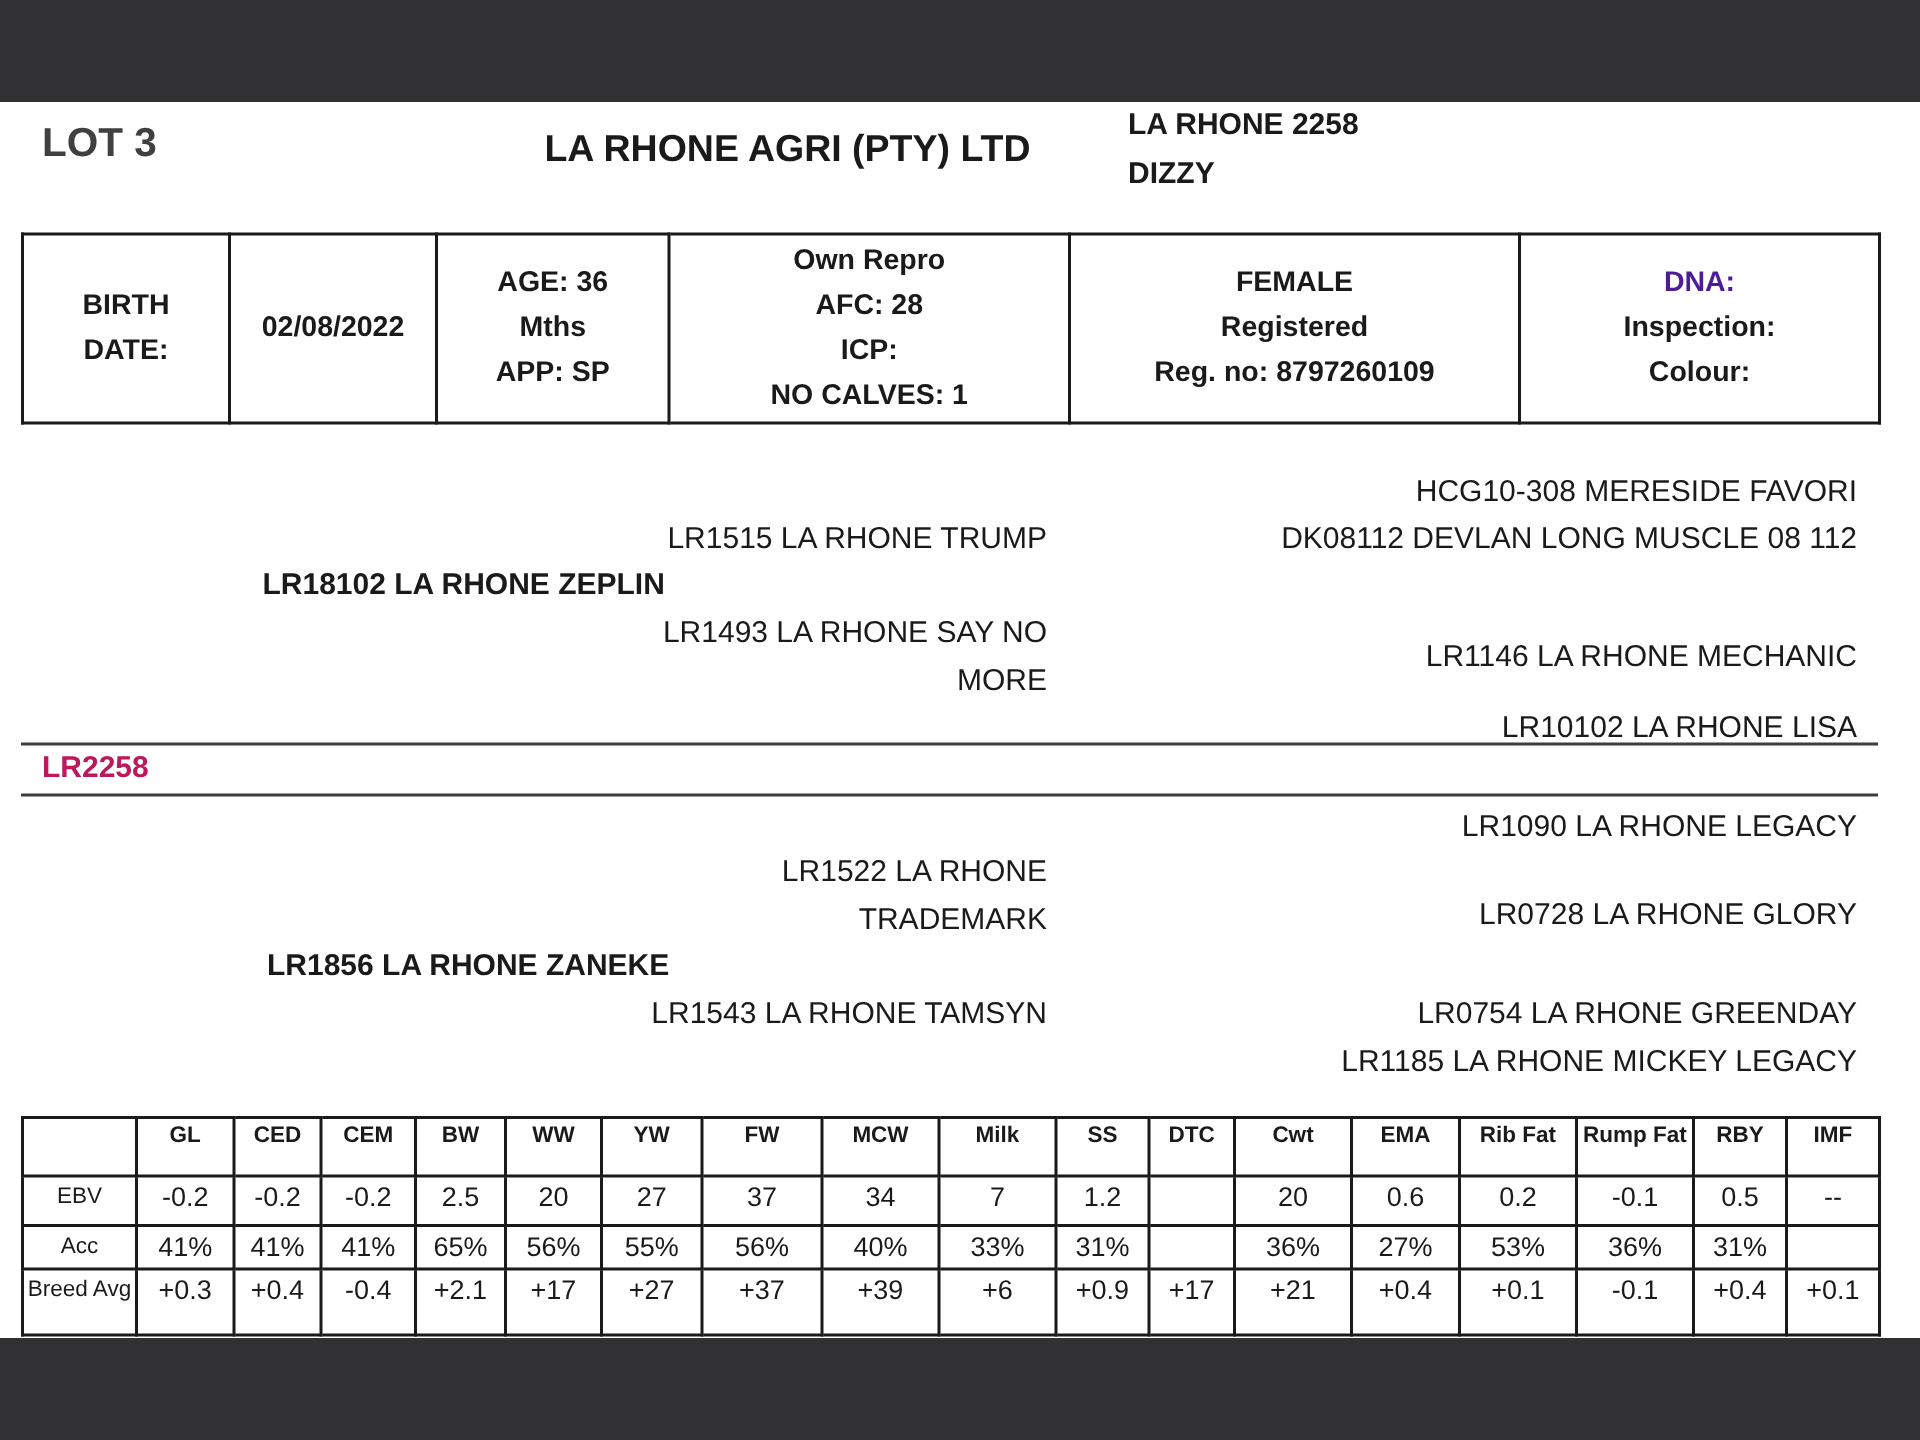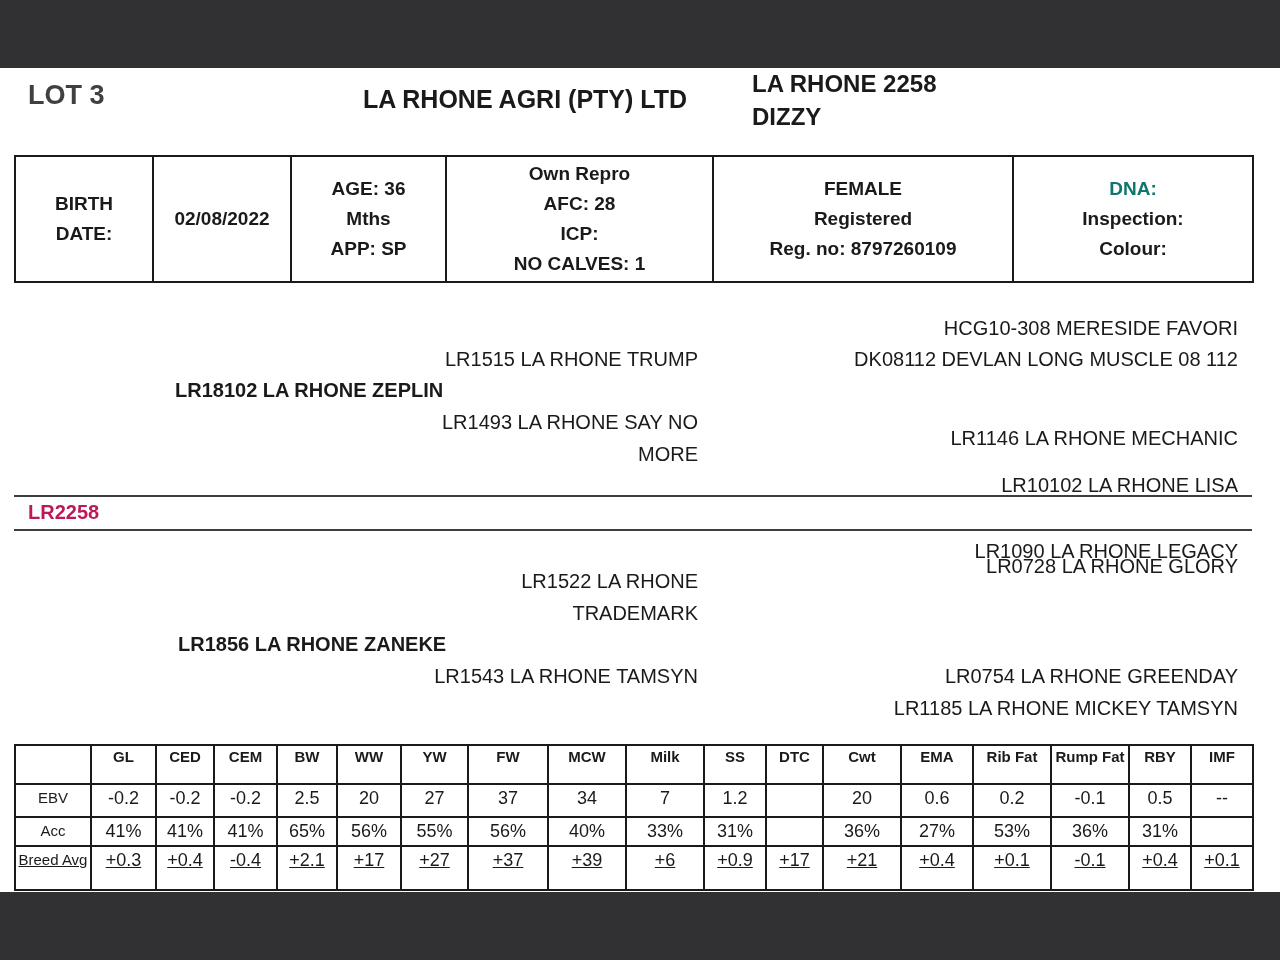--- a/index.html
+++ b/index.html
@@ -16,35 +16,35 @@
   .lot-title {
     position: absolute; left: 28px; top: 80px;
     font-size: 27px; font-weight: bold; color: #404040;
   }
   .company-title {
     position: absolute; left: 0; top: 85px; width: 1050px;
     text-align: center; font-size: 25px; font-weight: bold;
   }
   .animal-name {
     position: absolute; left: 752px; top: 67px;
-    font-size: 24px; font-weight: bold; line-height: 33px; white-space: pre-line;
+    font-size: 20px; font-weight: bold; line-height: 33px; white-space: pre-line;
   }
 
   
   .info-table {
     position: absolute; left: 14px; top: 155px;
     width: 1238px; height: 128px;
     border-collapse: collapse; table-layout: fixed;
   }
   .info-table td {
     border: 2px solid #1a1a1a; text-align: center; vertical-align: middle;
     font-weight: bold; font-size: 19px; line-height: 30px; padding: 0;
   }
   .age-wrap { width: 104px; margin: 0 auto; }
-  .red-line { color: #0f766e; }
+  .red-line { color: #4c1d95; }
 
   
   .ped {
     position: absolute; font-size: 20px; line-height: 32px; white-space: nowrap;
   }
   .ped.right { text-align: right; }
   .ped.bold { font-weight: bold; }
   .ped.wrap { white-space: normal; }
   .ped-rule {
     position: absolute; left: 14px; width: 1238px; height: 2px;
@@ -62,21 +62,21 @@
   }
   .ebv-table th, .ebv-table td {
     border: 2px solid #1a1a1a; text-align: center; vertical-align: top;
     padding: 2px 1px 0 1px;
   }
   .ebv-table thead th { font-weight: bold; font-size: 15px; height: 35px; line-height: 18px; }
   .ebv-table tbody th { font-weight: normal; font-size: 15px; line-height: 17px; padding-top: 4px; }
   .ebv-table tbody td { font-size: 18px; line-height: 22px; }
   .ebv-table tbody tr:nth-child(1) { height: 33px; }
   .ebv-table tbody tr:nth-child(2) { height: 29px; }
-  .ebv-table tbody tr:nth-child(3) { height: 44px; text-decoration: underline; }
+  .ebv-table tbody tr:nth-child(3) { height: 44px; }
 </style>
 </head>
 <body>
 
 <div id="top-bar" class="bar"></div>
 
 <div class="lot-title">LOT 3</div>
 <div class="company-title">LA RHONE AGRI (PTY) LTD</div>
 <div class="animal-name">LA RHONE 2258
 DIZZY</div>
@@ -129,25 +129,25 @@
 <div class="ped right wrap" style="right:582px; top:406px; width:265px;">LR1493 LA RHONE SAY NO MORE</div>
 <div class="ped right" style="right:42px; top:422px;">LR1146 LA RHONE MECHANIC</div>
 <div class="ped right" style="right:42px; top:469px;">LR10102 LA RHONE LISA</div>
 
 <div class="ped-rule" style="top:495px;"></div>
 <div class="animal-id">LR2258</div>
 <div class="ped-rule" style="top:529px;"></div>
 
 <div class="ped right" style="right:42px; top:535px;">LR1090 LA RHONE LEGACY</div>
 <div class="ped right wrap" style="right:582px; top:565px; width:200px;">LR1522 LA RHONE TRADEMARK</div>
-<div class="ped right" style="right:42px; top:550px;">LR0728 LA RHONE GLORY</div>
+<div class="ped right" style="right:42px; top:594px;">LR0728 LA RHONE GLORY</div>
 <div class="ped bold" style="left:178px; top:628px;">LR1856 LA RHONE ZANEKE</div>
 <div class="ped right" style="right:582px; top:660px;">LR1543 LA RHONE TAMSYN</div>
 <div class="ped right" style="right:42px; top:660px;">LR0754 LA RHONE GREENDAY</div>
-<div class="ped right" style="right:42px; top:692px;">LR1185 LA RHONE MICKEY TAMSYN</div>
+<div class="ped right" style="right:42px; top:692px;">LR1185 LA RHONE MICKEY LEGACY</div>
 
 <table class="ebv-table">
     <colgroup>
       <col style="width: 76px;">
       <col style="width: 65px;">
       <col style="width: 58px;">
       <col style="width: 63px;">
       <col style="width: 60px;">
       <col style="width: 64px;">
       <col style="width: 67px;">

